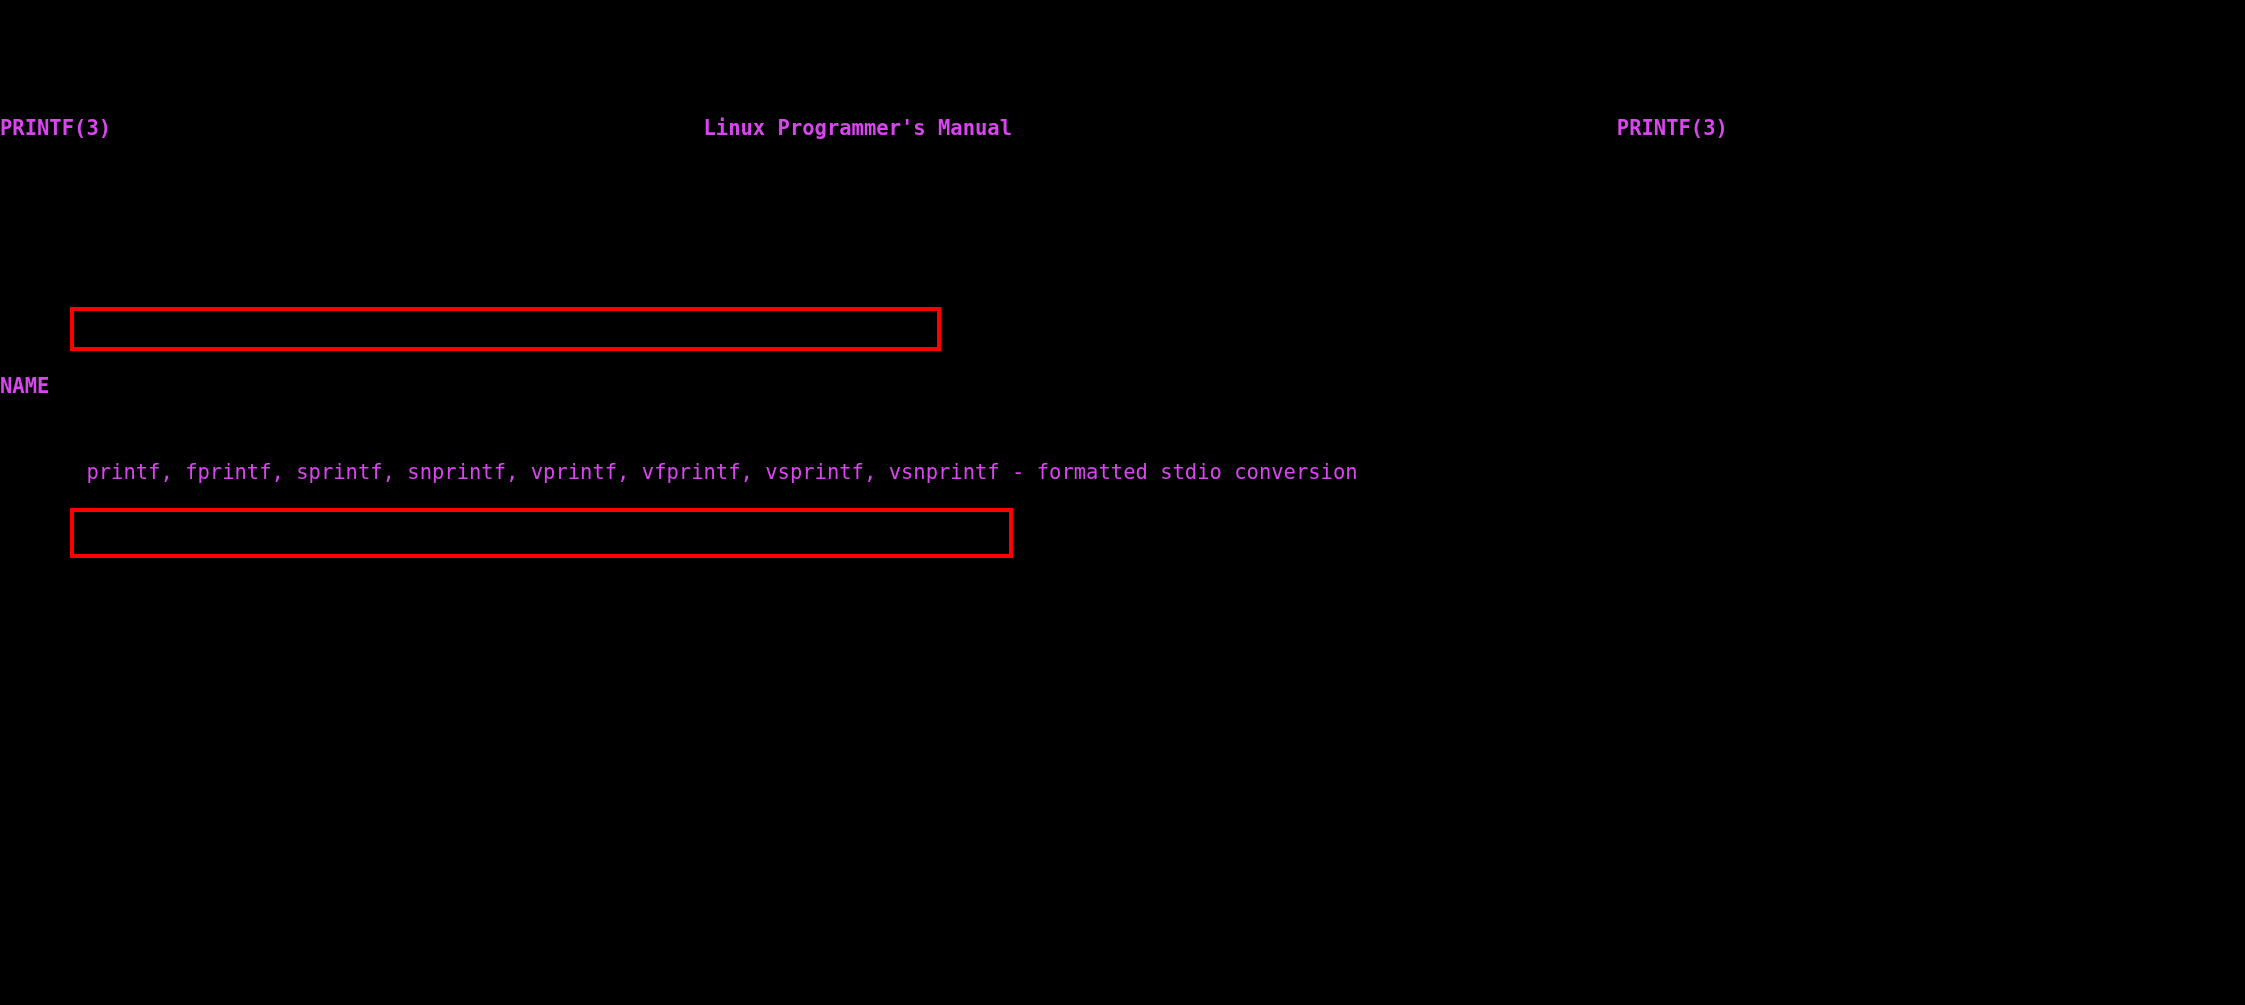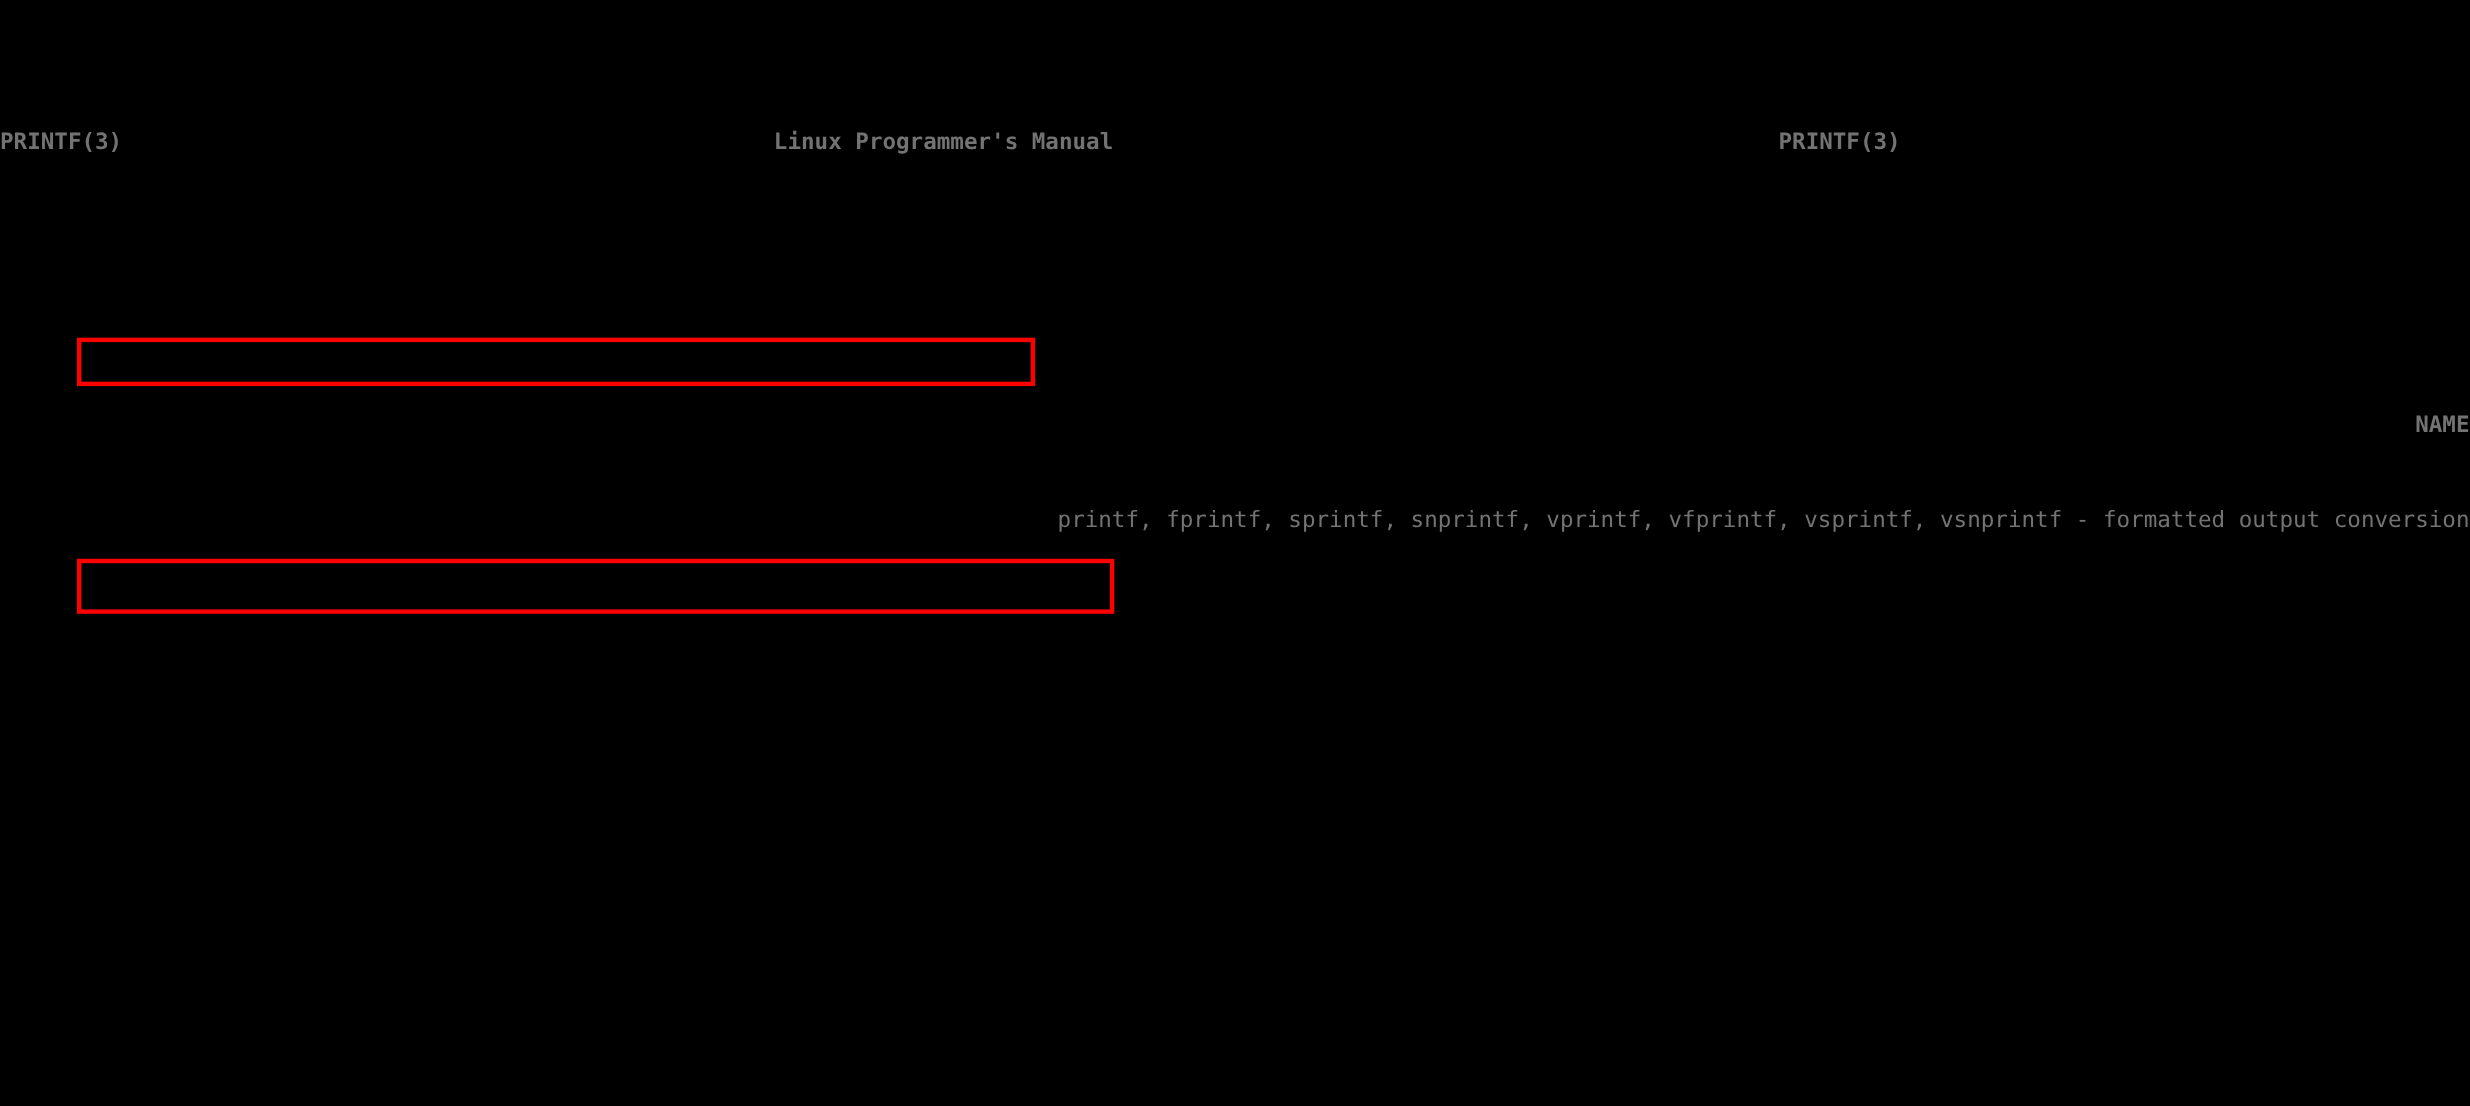--- a/index.html
+++ b/index.html
@@ -9,35 +9,34 @@
     background: #000000;
     width: 2245px;
     height: 1005px;
     overflow: hidden;
   }
   #terminal {
     position: relative;
     width: 2245px;
     height: 1005px;
     background: #000000;
-    color: #737373;
+    color: #d946ef;
     font-family: "DejaVu Sans Mono", "Liberation Mono", monospace;
     font-size: 20.5px;
     line-height: 28.6px;
     letter-spacing: 0px;
     white-space: pre;
     overflow: hidden;
     padding: 0;
     box-sizing: border-box;
   }
   .line {
     height: 28.6px;
     white-space: pre;
     display: block;
-    text-align: right;
   }
   .b { font-weight: bold; }
   .blank { height: 28.6px; display: block; }
 
   
   .hdr {
     position: relative;
     height: 28.6px;
     white-space: pre;
   }
@@ -68,21 +67,21 @@
 
 <div id="terminal">
 
   
   <div class="hdr"><span id="hdr-line" class="b">PRINTF(3)                                                Linux Programmer's Manual                                                 PRINTF(3)</span></div>
 
   <div class="blank"></div>
 
   
   <div class="line b">NAME</div>
-  <div class="line" id="name-body">       printf, fprintf, sprintf, snprintf, vprintf, vfprintf, vsprintf, vsnprintf - formatted output conversion</div>
+  <div class="line" id="name-body">       printf, fprintf, sprintf, snprintf, vprintf, vfprintf, vsprintf, vsnprintf - formatted stdio conversion</div>
 
   <div class="blank"></div>
 
   
 
   <div class="blank"></div>
 
   
 
   

